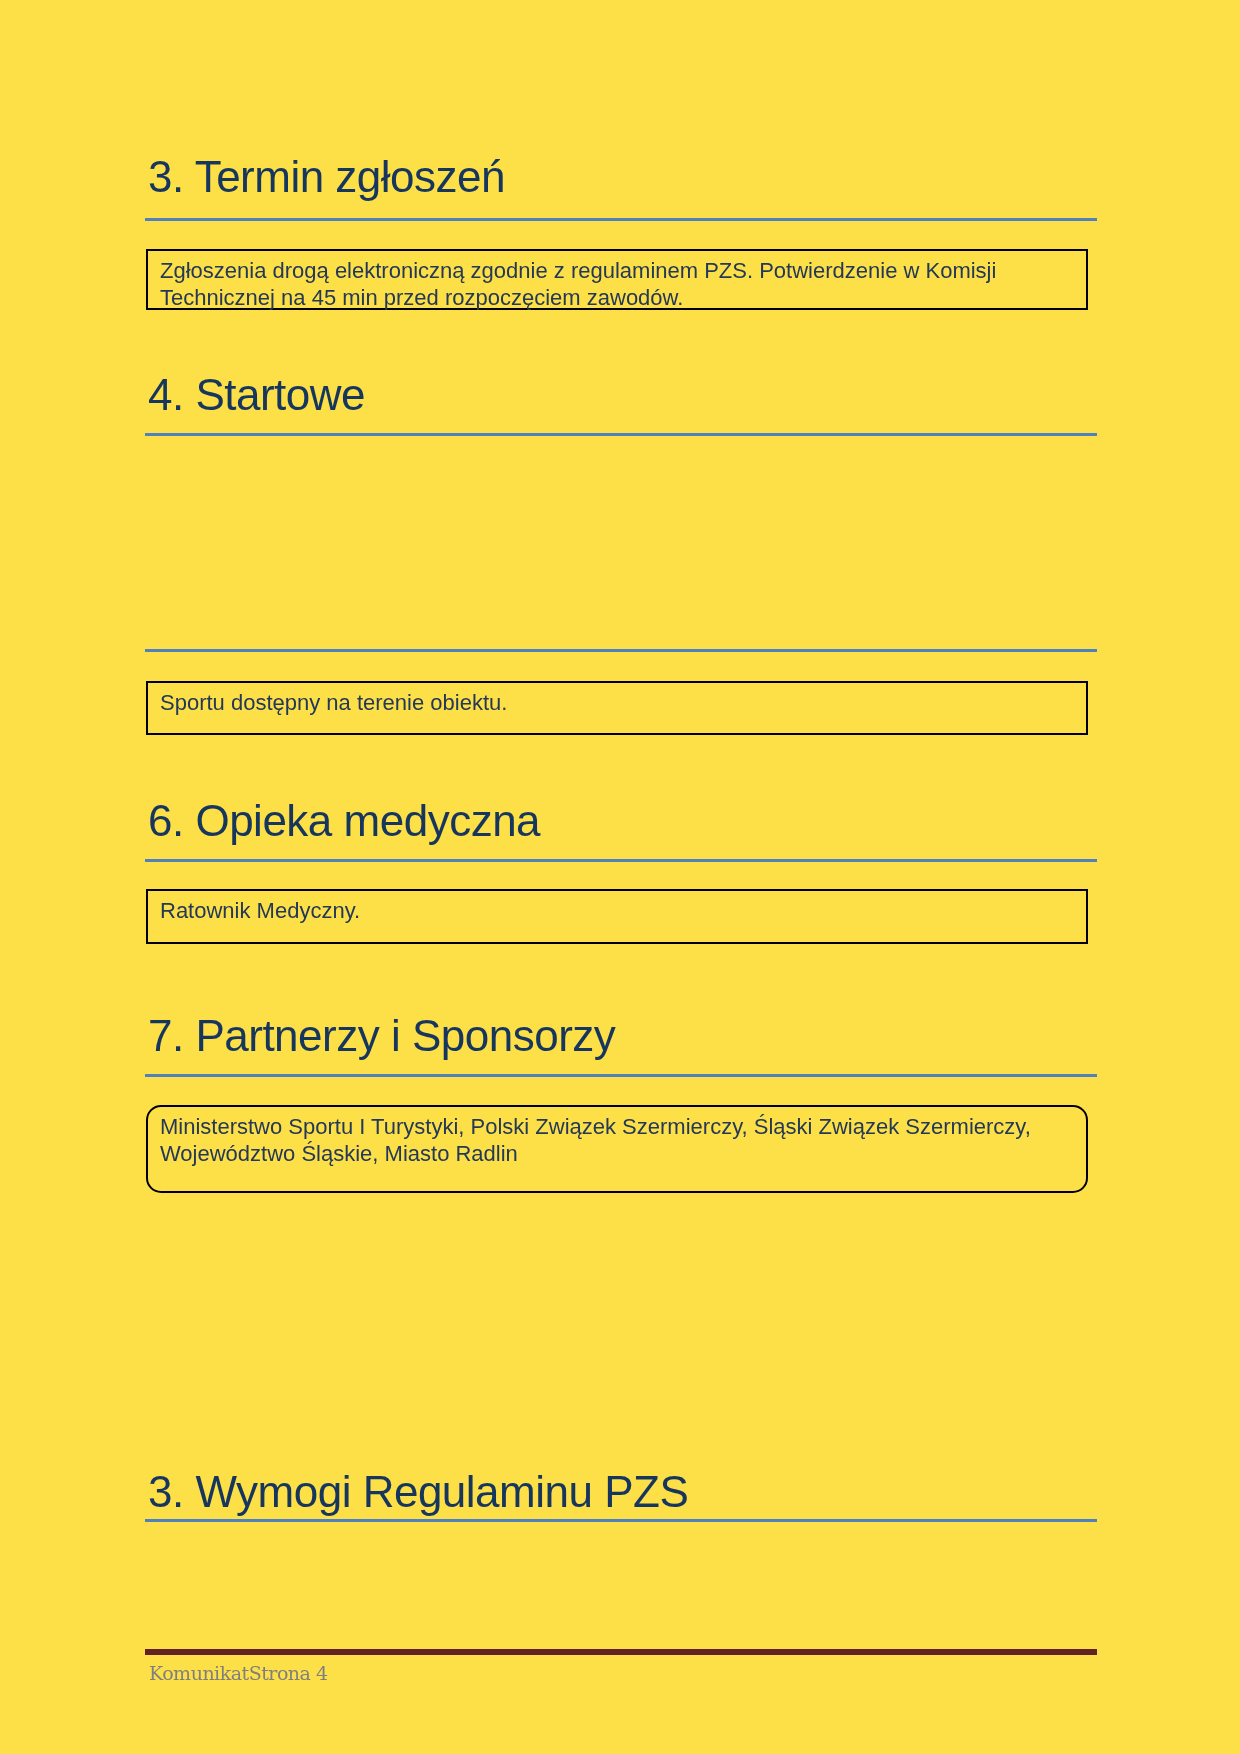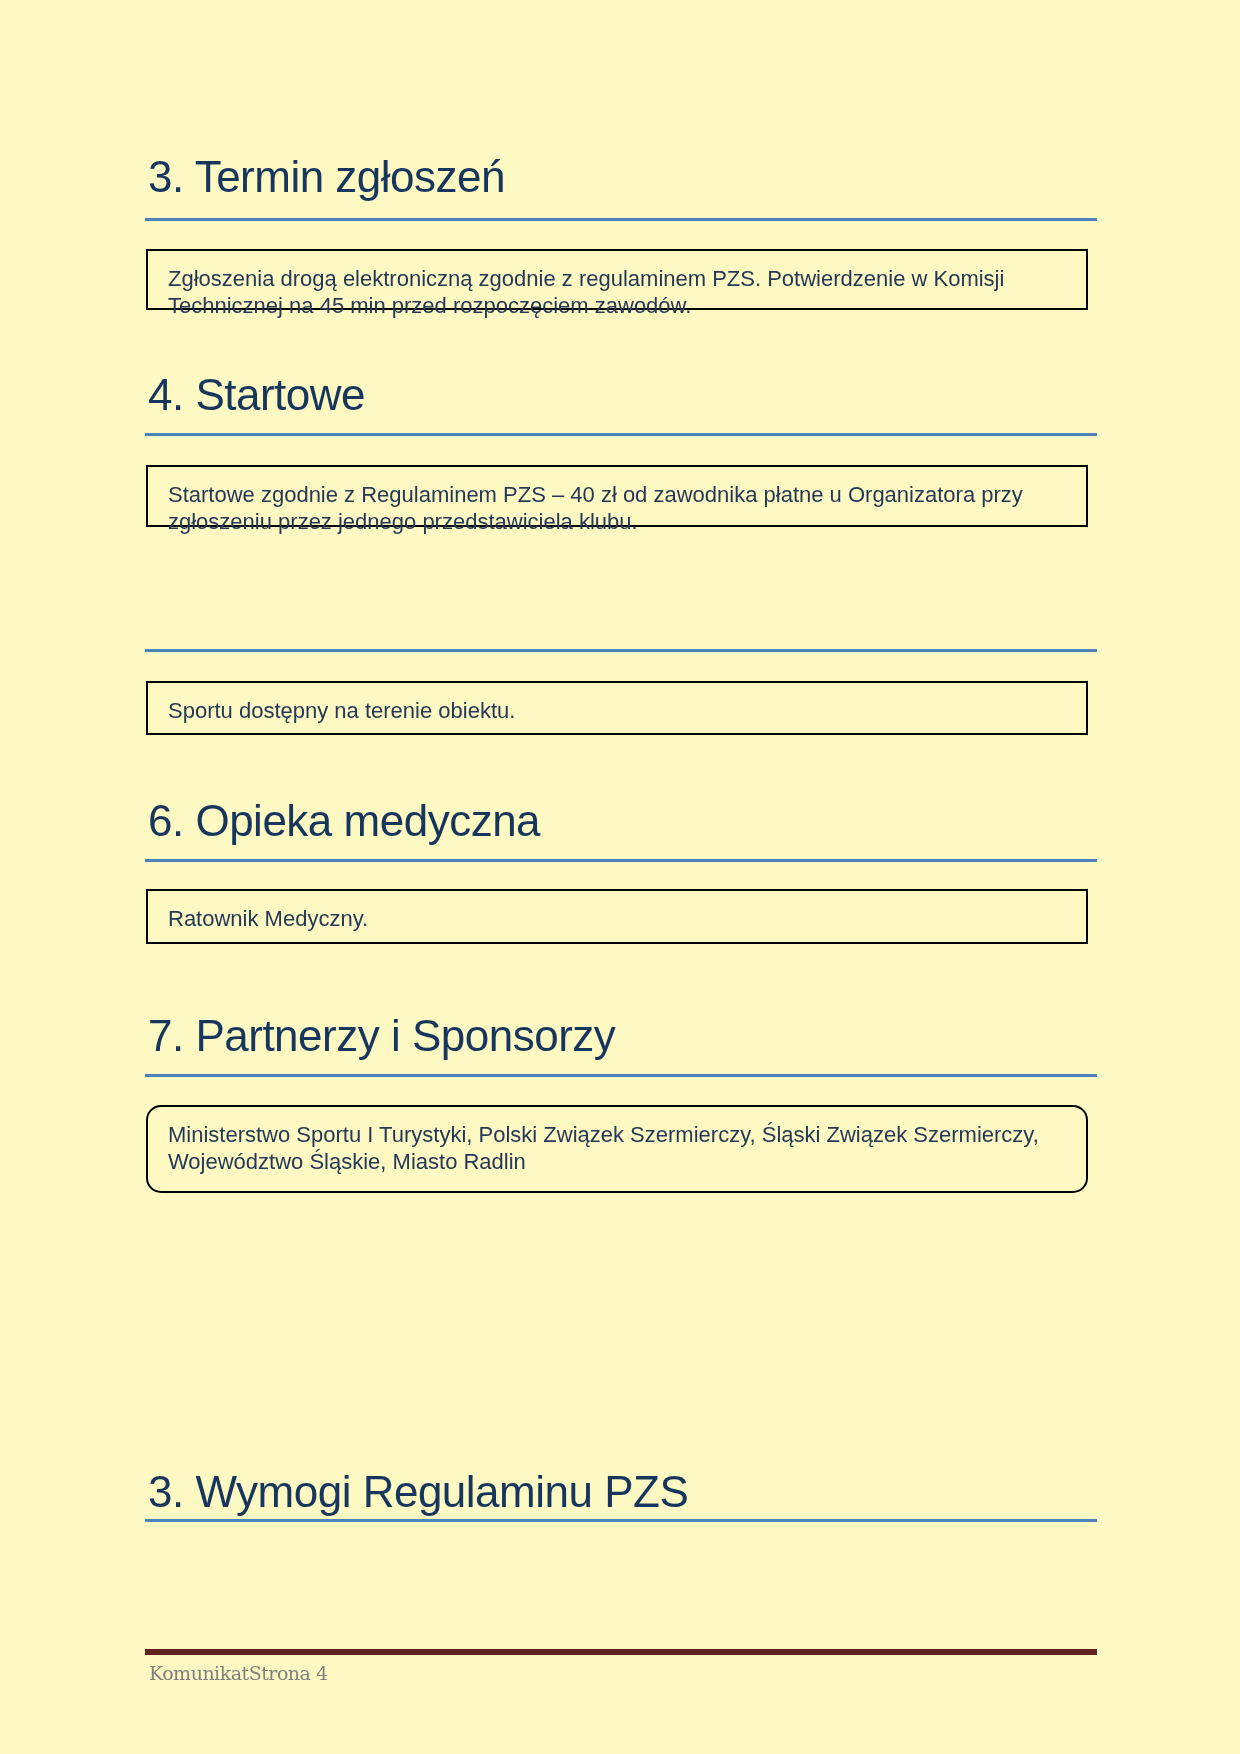--- a/index.html
+++ b/index.html
@@ -1,37 +1,37 @@
 <!DOCTYPE html>
 <html><head>
 <meta charset="utf-8">
 <style>
   html, body { margin: 0; padding: 0; background: #ffffff; }
   body { width: 1240px; height: 1754px; position: relative; overflow: hidden; }
-  .page { position: absolute; left: 0; top: 0; width: 1240px; height: 1754px; background: #fef9c3; }
+  .page { position: absolute; left: 0; top: 0; width: 1240px; height: 1754px; background: #fde047; }
   .heading {
     position: absolute; left: 148px; margin: 0;
     font-family: "Liberation Sans", sans-serif;
     font-weight: normal; font-size: 44px; line-height: 50px;
     color: #17365d; letter-spacing: -0.5px; white-space: nowrap;
   }
   .rule {
     position: absolute; left: 145px; width: 952px; height: 3px;
     background: #4f81bd;
   }
   .box {
     position: absolute; left: 146px; width: 942px;
     border: 2px solid #000;
     box-sizing: border-box;
     padding: 6px 10px 0 12px;
     font-family: "Liberation Sans", sans-serif;
     font-size: 22px; line-height: 27px;
     color: #243858;
   }
-  .box p { margin: 8px; }
+  .box p { margin: 0; }
   .footer-rule {
     position: absolute; left: 145px; top: 1649px; width: 952px; height: 6px;
     background: #622423;
   }
   .footer-text {
     position: absolute; left: 149px; top: 1661px;
     font-family: "DejaVu Serif", serif; font-size: 19px; line-height: 24px;
     color: #7f7f7f; letter-spacing: -0.5px; white-space: nowrap;
   }
 </style>
@@ -41,23 +41,20 @@
 <div class="page">
 
   <h1 class="heading" style="top:152px;">3. Termin zgłoszeń</h1>
   <div class="rule" style="top:218px;"></div>
   <div class="box" style="top:249px; height:61px;">
     <p>Zgłoszenia drogą elektroniczną zgodnie z regulaminem PZS. Potwierdzenie w Komisji Technicznej na 45 min przed rozpoczęciem zawodów.</p>
   </div>
 
   <h1 class="heading" style="top:370px;">4. Startowe</h1>
   <div class="rule" style="top:433px;"></div>
-  <div class="box" style="top:465px; height:62px;">
-    <p>Startowe zgodnie z Regulaminem PZS – 40 zł od zawodnika płatne u Organizatora przy zgłoszeniu przez jednego przedstawiciela klubu.</p>
-  </div>
 
   <div class="rule" style="top:649px;"></div>
   <div class="box" style="top:681px; height:54px;">
     <p>Sportu dostępny na terenie obiektu.</p>
   </div>
 
   <h1 class="heading" style="top:796px;">6. Opieka medyczna</h1>
   <div class="rule" style="top:859px;"></div>
   <div class="box" style="top:889px; height:55px;">
     <p>Ratownik Medyczny.</p>

